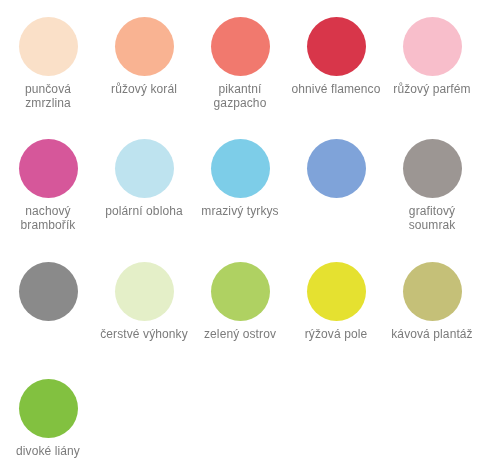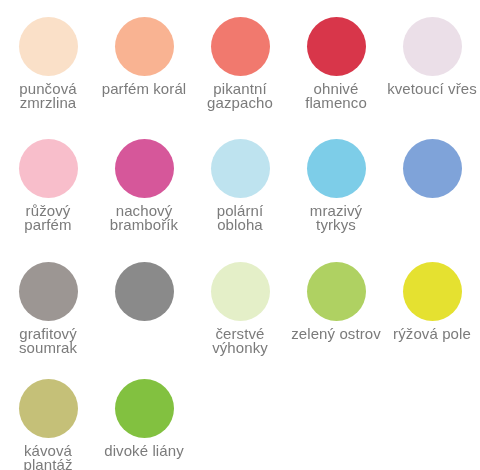--- a/index.html
+++ b/index.html
@@ -32,50 +32,46 @@
     width: 59px;
     height: 59px;
     border-radius: 50%;
     flex: 0 0 auto;
   }
   .swatch-label {
     margin-top: 6px;
     width: 94px;
     text-align: center;
     color: #7b7b7b;
-    font-size: 15px;
+    font-size: 12px;
     line-height: 14px;
     font-family: "Liberation Sans", sans-serif;
     letter-spacing: 0.1px;
     white-space: pre-line;
   }
 </style>
 </head>
 <body>
 
 <div id="palette-grid" style="background: rgb(255, 255, 255);">
     <div class="swatch-cell">
       <div class="swatch-dot" style="background: rgb(250, 224, 200);"></div>
       <div class="swatch-label">punčová zmrzlina</div>
     </div>
     <div class="swatch-cell">
       <div class="swatch-dot" style="background: rgb(249, 179, 146);"></div>
-      <div class="swatch-label">parfém korál</div>
+      <div class="swatch-label">růžový korál</div>
     </div>
     <div class="swatch-cell">
       <div class="swatch-dot" style="background: rgb(241, 121, 110);"></div>
       <div class="swatch-label">pikantní gazpacho</div>
     </div>
     <div class="swatch-cell">
       <div class="swatch-dot" style="background: rgb(216, 54, 74);"></div>
       <div class="swatch-label">ohnivé flamenco</div>
-    </div>
-    <div class="swatch-cell">
-      <div class="swatch-dot" style="background: rgb(235, 223, 232);"></div>
-      <div class="swatch-label">kvetoucí vřes</div>
     </div>
     <div class="swatch-cell">
       <div class="swatch-dot" style="background: rgb(248, 190, 203);"></div>
       <div class="swatch-label">růžový parfém</div>
     </div>
     <div class="swatch-cell">
       <div class="swatch-dot" style="background: rgb(214, 87, 154);"></div>
       <div class="swatch-label">nachový brambořík</div>
     </div>
     <div class="swatch-cell">

